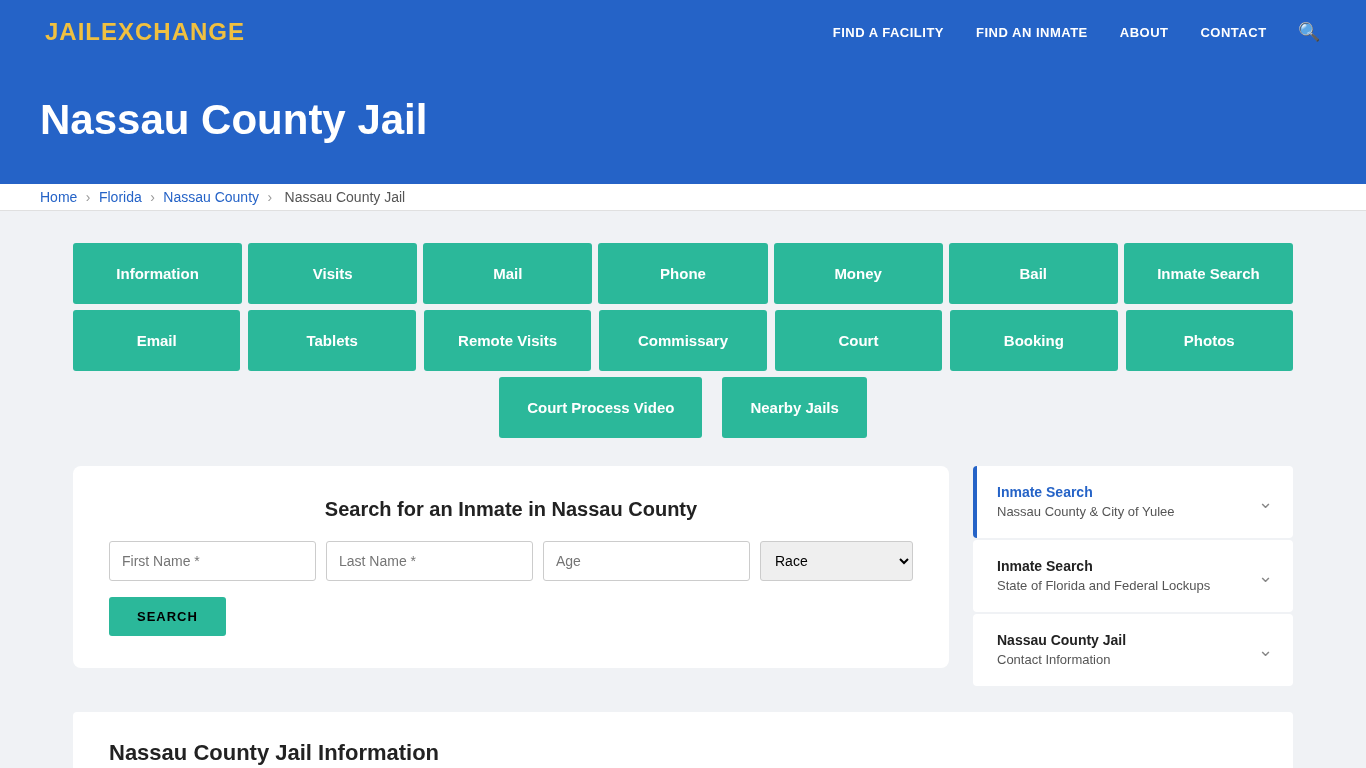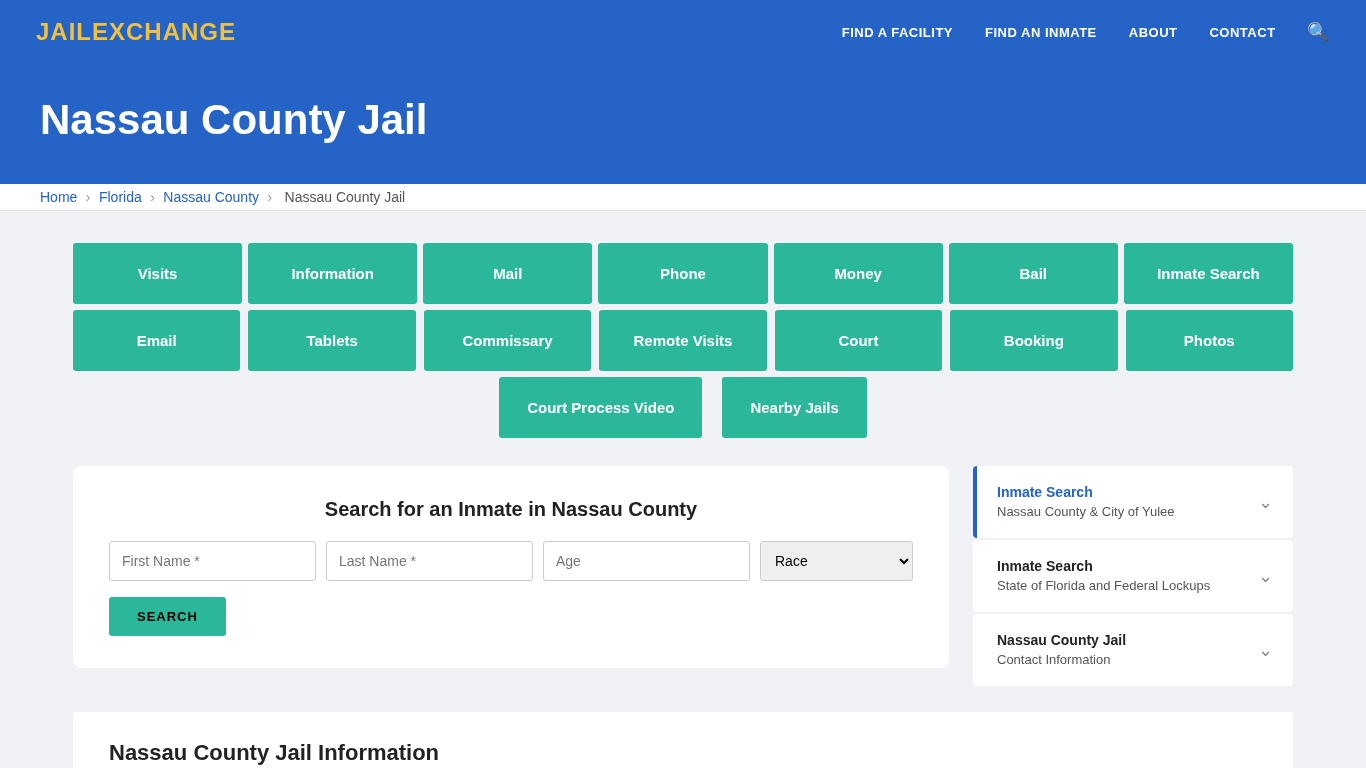--- a/index.html
+++ b/index.html
@@ -4,21 +4,21 @@
   <style>
     * { box-sizing: border-box; margin: 0; padding: 0; }
     body { font-family: Arial, Helvetica, sans-serif; background: #f0f2f5; color: #333; }
 
     
     nav {
       background: #2563c7;
       display: flex;
       align-items: center;
       justify-content: space-between;
-      padding: 0 36px;
+      padding: 0 45px;
       height: 64px;
     }
     .logo {
       font-size: 24px;
       font-weight: 900;
       color: #fff;
       letter-spacing: 1px;
     }
     .logo span { color: #f0c040; }
     .nav-links {
@@ -242,34 +242,34 @@
   <a>Florida</a>
   <span>›</span>
   <a>Nassau County</a>
   <span>›</span>
   <span class="current">Nassau County Jail</span>
 </div>
 
 <div class="page-body">
 
   <div class="button-grid">
+    <button class="grid-btn">Information</button>
     <button class="grid-btn">Visits</button>
-    <button class="grid-btn">Information</button>
     <button class="grid-btn">Mail</button>
     <button class="grid-btn">Phone</button>
     <button class="grid-btn">Money</button>
     <button class="grid-btn">Bail</button>
     <button class="grid-btn">Inmate Search</button>
   </div>
 
   <div class="button-grid-row2">
     <button class="grid-btn">Email</button>
     <button class="grid-btn">Tablets</button>
+    <button class="grid-btn">Remote Visits</button>
     <button class="grid-btn">Commissary</button>
-    <button class="grid-btn">Remote Visits</button>
     <button class="grid-btn">Court</button>
     <button class="grid-btn">Booking</button>
     <button class="grid-btn">Photos</button>
   </div>
 
   <div class="button-grid-row3">
     <button class="grid-btn-wide">Court Process Video</button>
     <button class="grid-btn-wide">Nearby Jails</button>
   </div>
 

